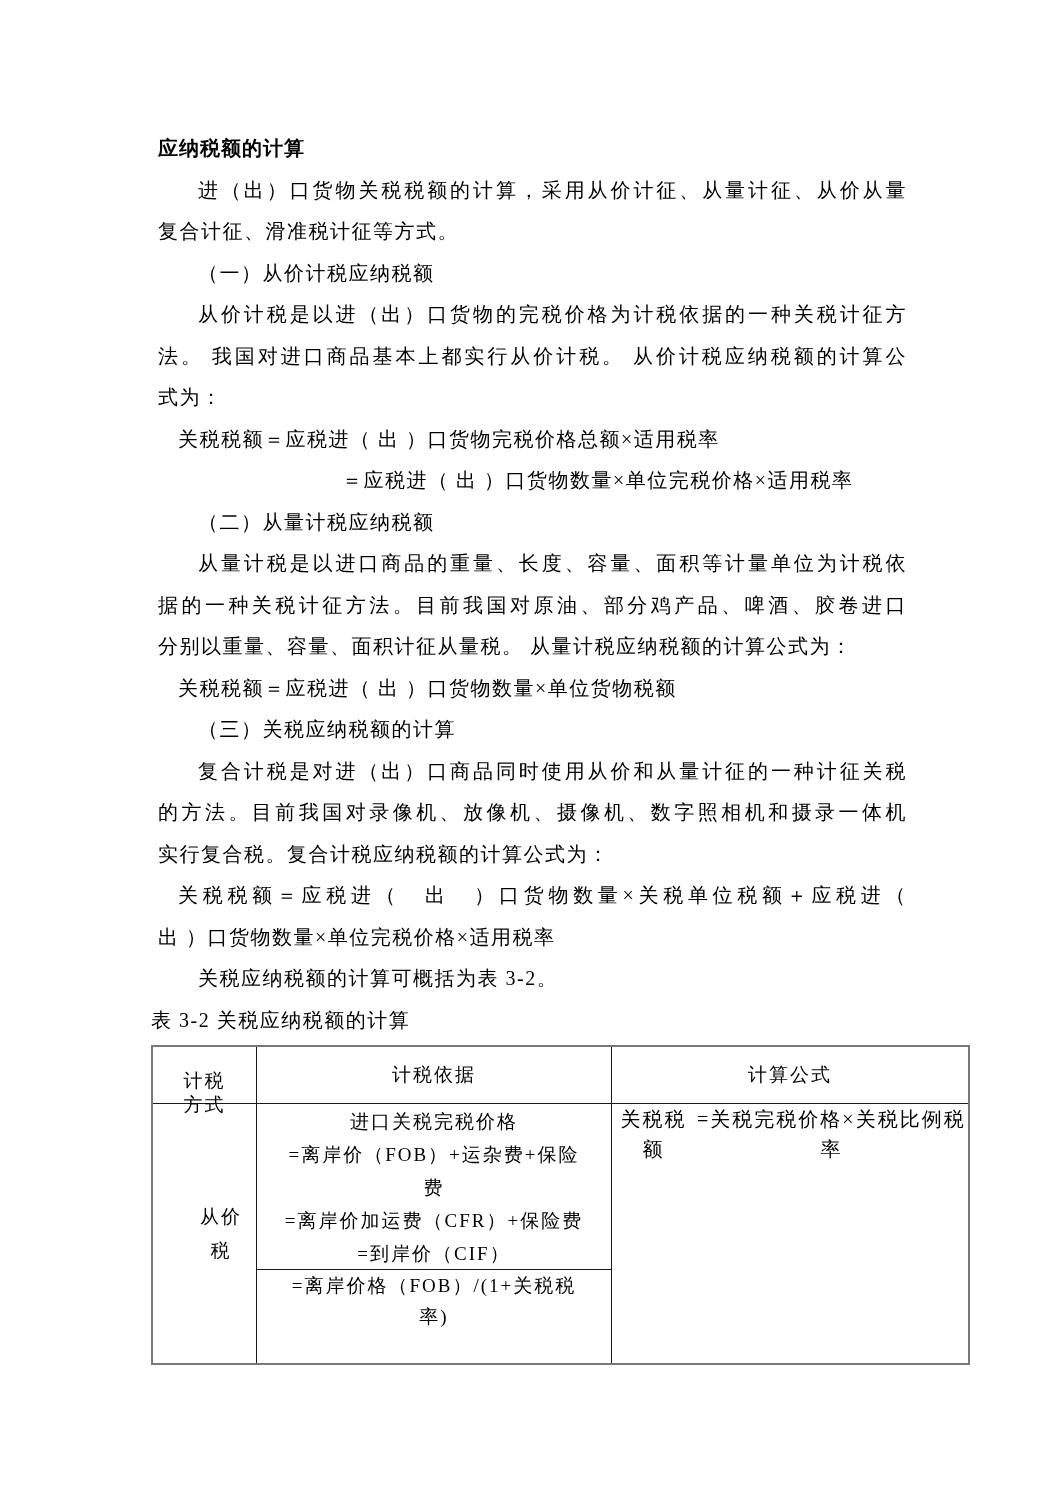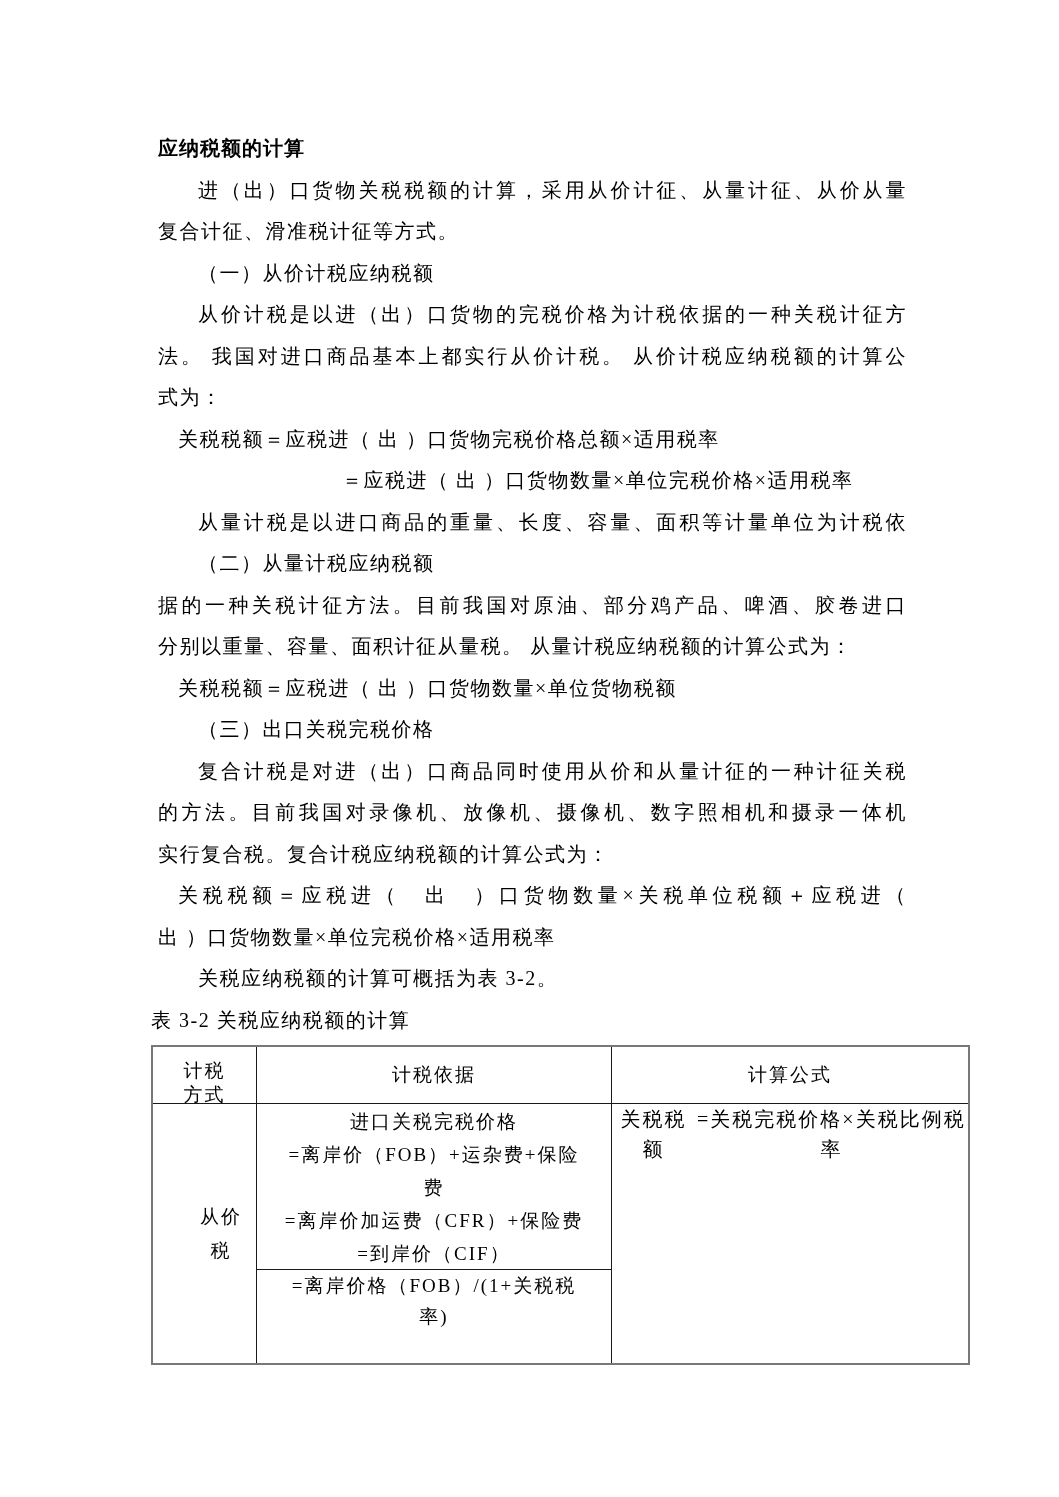--- a/index.html
+++ b/index.html
@@ -20,21 +20,21 @@
     position:absolute;left:151px;top:999px;width:819px;height:42px;
     line-height:42px;text-align:left;font-size:20px;letter-spacing:1.5px;
   }
   .tbl{
     position:absolute;left:151px;top:1045px;width:819px;height:320px;
     box-sizing:border-box;border:2px solid #787878;background:#ffffff;
   }
   .cell{position:absolute;box-sizing:border-box;font-size:19px;letter-spacing:2px;text-align:center;}
   .bR{border-right:1px solid #1a1a1a;}
   .bB{border-bottom:1px solid #1a1a1a;}
-  .hdr1{left:0;top:0;width:104px;height:57px;line-height:24px;padding-top:12px;}
+  .hdr1{left:0;top:0;width:104px;height:57px;line-height:24px;padding-top:22px;}
   .hdr2{left:104px;top:0;width:355px;height:57px;line-height:56px;}
   .hdr3{left:459px;top:0;width:356px;height:57px;line-height:56px;}
   .c1{left:0;top:57px;width:104px;height:259px;display:flex;flex-direction:column;justify-content:center;line-height:34px;padding-left:33px;}
   .c2a{left:104px;top:57px;width:355px;height:166px;line-height:33px;padding-top:1px;}
   .c2b{left:104px;top:223px;width:355px;height:93px;line-height:31px;}
   .c3{left:459px;top:57px;width:356px;height:259px;display:flex;flex-direction:row;justify-content:center;line-height:30px;font-size:20px;}
 </style>
 </head>
 <body>
 
@@ -43,26 +43,26 @@
   <div class="textcol">
     <div class="ln h">应纳税额的计算</div>
     <div class="ln j ind40">进（出）口货物关税税额的计算，采用从价计征、从量计征、从价从量</div>
     <div class="ln">复合计征、滑准税计征等方式。</div>
     <div class="ln ind40">（一）从价计税应纳税额</div>
     <div class="ln j ind40">从价计税是以进（出）口货物的完税价格为计税依据的一种关税计征方</div>
     <div class="ln j">法。 我国对进口商品基本上都实行从价计税。 从价计税应纳税额的计算公</div>
     <div class="ln">式为：</div>
     <div class="ln ind20">关税税额＝应税进（ 出 ）口货物完税价格总额×适用税率</div>
     <div class="ln ind184">＝应税进（ 出 ）口货物数量×单位完税价格×适用税率</div>
+    <div class="ln ind40">（二）从量计税应纳税额</div>
     <div class="ln j ind40">从量计税是以进口商品的重量、长度、容量、面积等计量单位为计税依</div>
-    <div class="ln ind40">（二）从量计税应纳税额</div>
     <div class="ln j">据的一种关税计征方法。目前我国对原油、部分鸡产品、啤酒、胶卷进口</div>
     <div class="ln">分别以重量、容量、面积计征从量税。 从量计税应纳税额的计算公式为：</div>
     <div class="ln ind20">关税税额＝应税进（ 出 ）口货物数量×单位货物税额</div>
-    <div class="ln ind40">（三）出口关税完税价格</div>
+    <div class="ln ind40">（三）关税应纳税额的计算</div>
     <div class="ln j ind40">复合计税是对进（出）口商品同时使用从价和从量计征的一种计征关税</div>
     <div class="ln j">的方法。目前我国对录像机、放像机、摄像机、数字照相机和摄录一体机</div>
     <div class="ln">实行复合税。复合计税应纳税额的计算公式为：</div>
     <div class="ln j ind20">关税税额＝应税进（　出　）口货物数量×关税单位税额＋应税进（</div>
     <div class="ln">出 ）口货物数量×单位完税价格×适用税率</div>
     <div class="ln ind40">关税应纳税额的计算可概括为表 3-2。</div>
   </div>
 
   <div class="caption">表 3-2 关税应纳税额的计算</div>
 

